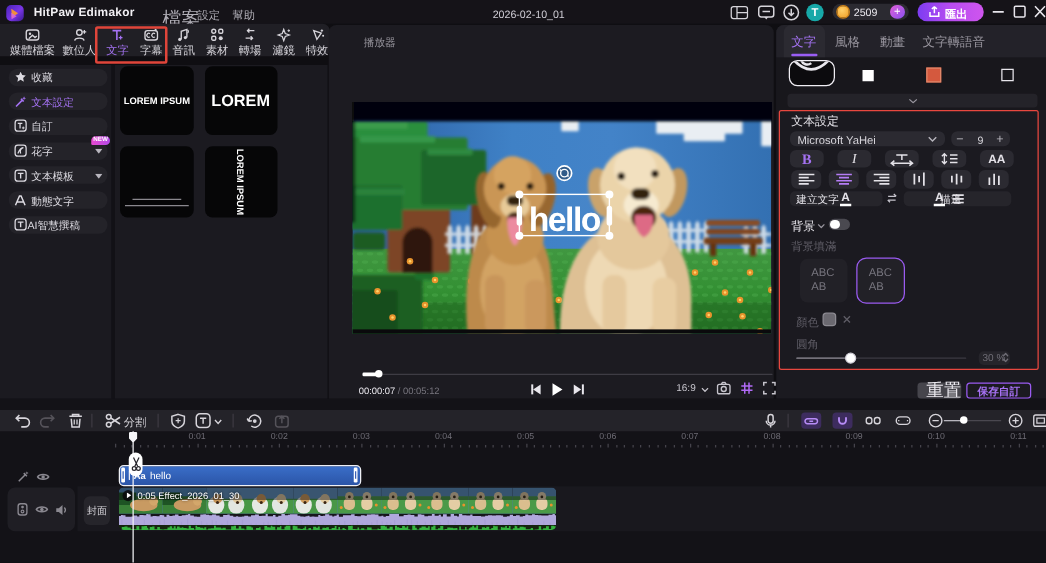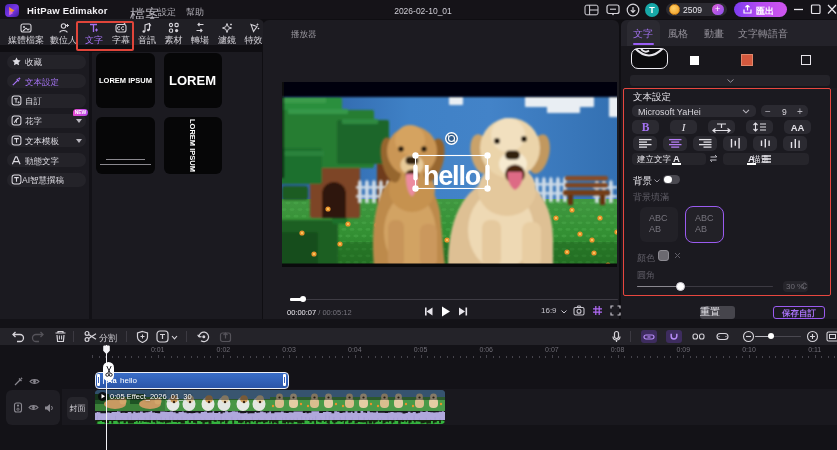--- a/index.html
+++ b/index.html
@@ -1001,21 +1001,21 @@
 <div class="abs" style="left:637px;top:285.5px;width:136px;height:1.6px;background:#3c3a42;border-radius:1px"></div>
 <div class="abs" style="left:637px;top:285.5px;width:44px;height:1.6px;background:#8a8890;border-radius:1px"></div>
 <div class="abs" style="left:676px;top:281.5px;width:9px;height:9px;border-radius:50%;background:#fff;border:1.5px solid #cfcdd5"></div>
 <div class="abs" style="left:783px;top:280.5px;width:25px;height:11.5px;background:#26252b;border-radius:4px"></div>
 <div class="abs" style="left:786px;top:282px;font-size:8px;color:#6f6d76">30 %</div>
 <svg class="abs" style="left:802px;top:282px" width="5" height="8" viewBox="0 0 5 8">
     <path d="M.5 3 L2.5 .8 L4.5 3" fill="none" stroke="#6f6d76" stroke-width="1"></path>
     <path d="M.5 5 L2.5 7.2 L4.5 5" fill="none" stroke="#6f6d76" stroke-width="1"></path>
   </svg>
 <div class="abs" style="left:622.5px;top:88px;width:208px;height:208px;border:1.8px solid #e8473f;border-radius:2px;z-index:50"></div>
-<div class="abs" style="left:700px;top:306px;width:35px;height:12.5px;background:#46454c;border-radius:3px;color:#eceaf0;font-size:10px;text-align:left;line-height:12.5px">重置</div>
+<div class="abs" style="left:734px;top:306px;width:35px;height:12.5px;background:#46454c;border-radius:3px;color:#eceaf0;font-size:14px;text-align:right;line-height:12.5px">重置</div>
 <div class="abs" style="left:773px;top:305.5px;width:52px;height:13px;border:1.2px solid #9a5bf0;border-radius:3px;color:#a872f5;font-size:8.5px;text-align:center;line-height:12px;font-weight:bold">保存自訂</div>
 <div class="abs" style="left:0;top:319px;width:837px;height:131px;background:#131217"></div>
 <div class="abs" style="left:0;top:328px;width:837px;height:17px;background:#242329"></div>
 <svg class="abs" style="left:12px;top:329.5px" width="13" height="13" viewBox="0 0 13 13">
     <path d="M3.5 2 L1 4.5 L3.5 7" fill="none" stroke="#d6d4da" stroke-width="1.3"></path>
     <path d="M1 4.5 h7 a3.5 3.5 0 0 1 0 7 h-3" fill="none" stroke="#d6d4da" stroke-width="1.3"></path>
   </svg>
 <svg class="abs" style="left:31px;top:329.5px" width="13" height="13" viewBox="0 0 13 13">
     <path d="M9.5 2 L12 4.5 L9.5 7" fill="none" stroke="#55535a" stroke-width="1.3"></path>
     <path d="M12 4.5 h-7 a3.5 3.5 0 0 0 0 7 h3" fill="none" stroke="#55535a" stroke-width="1.3"></path>

